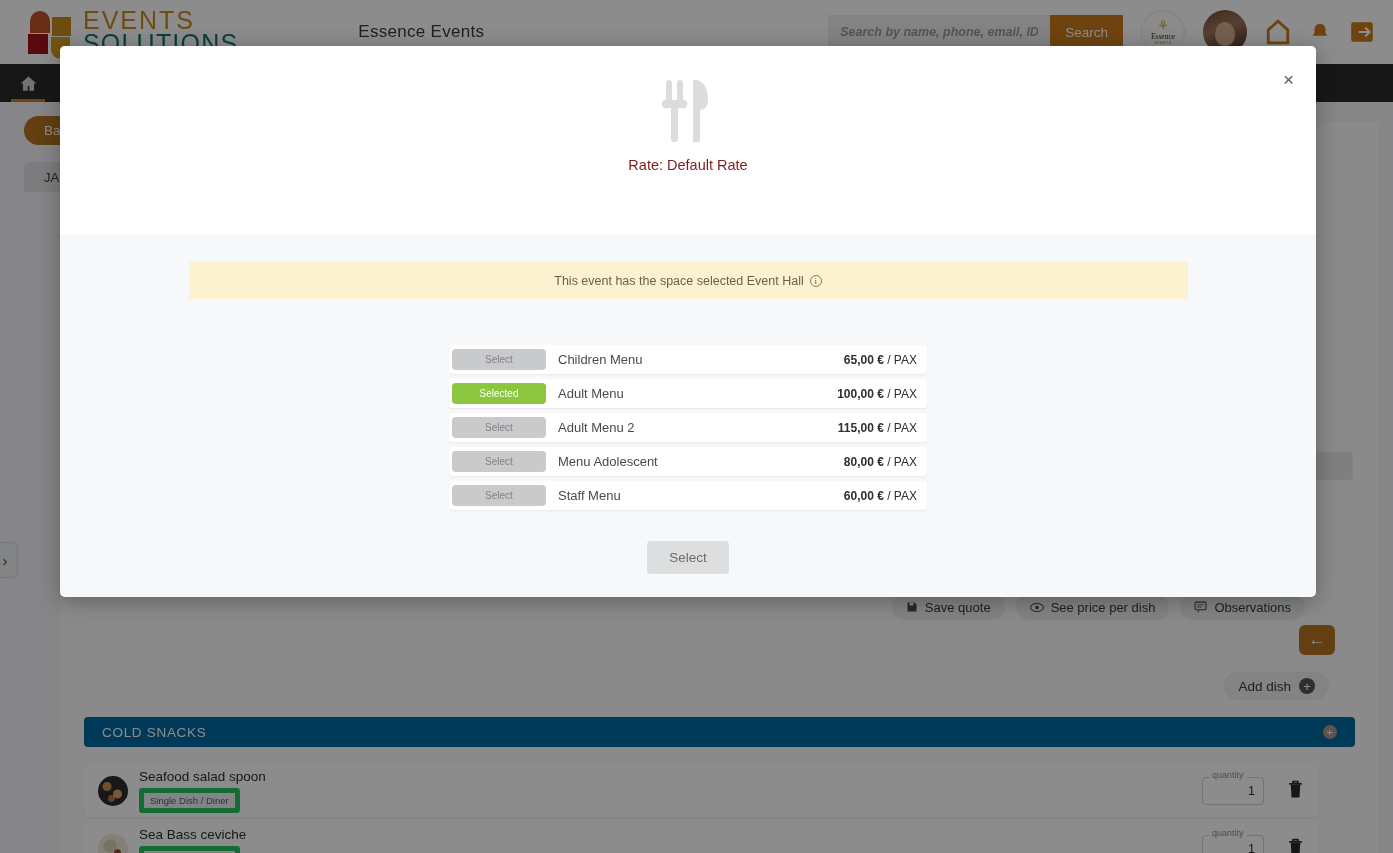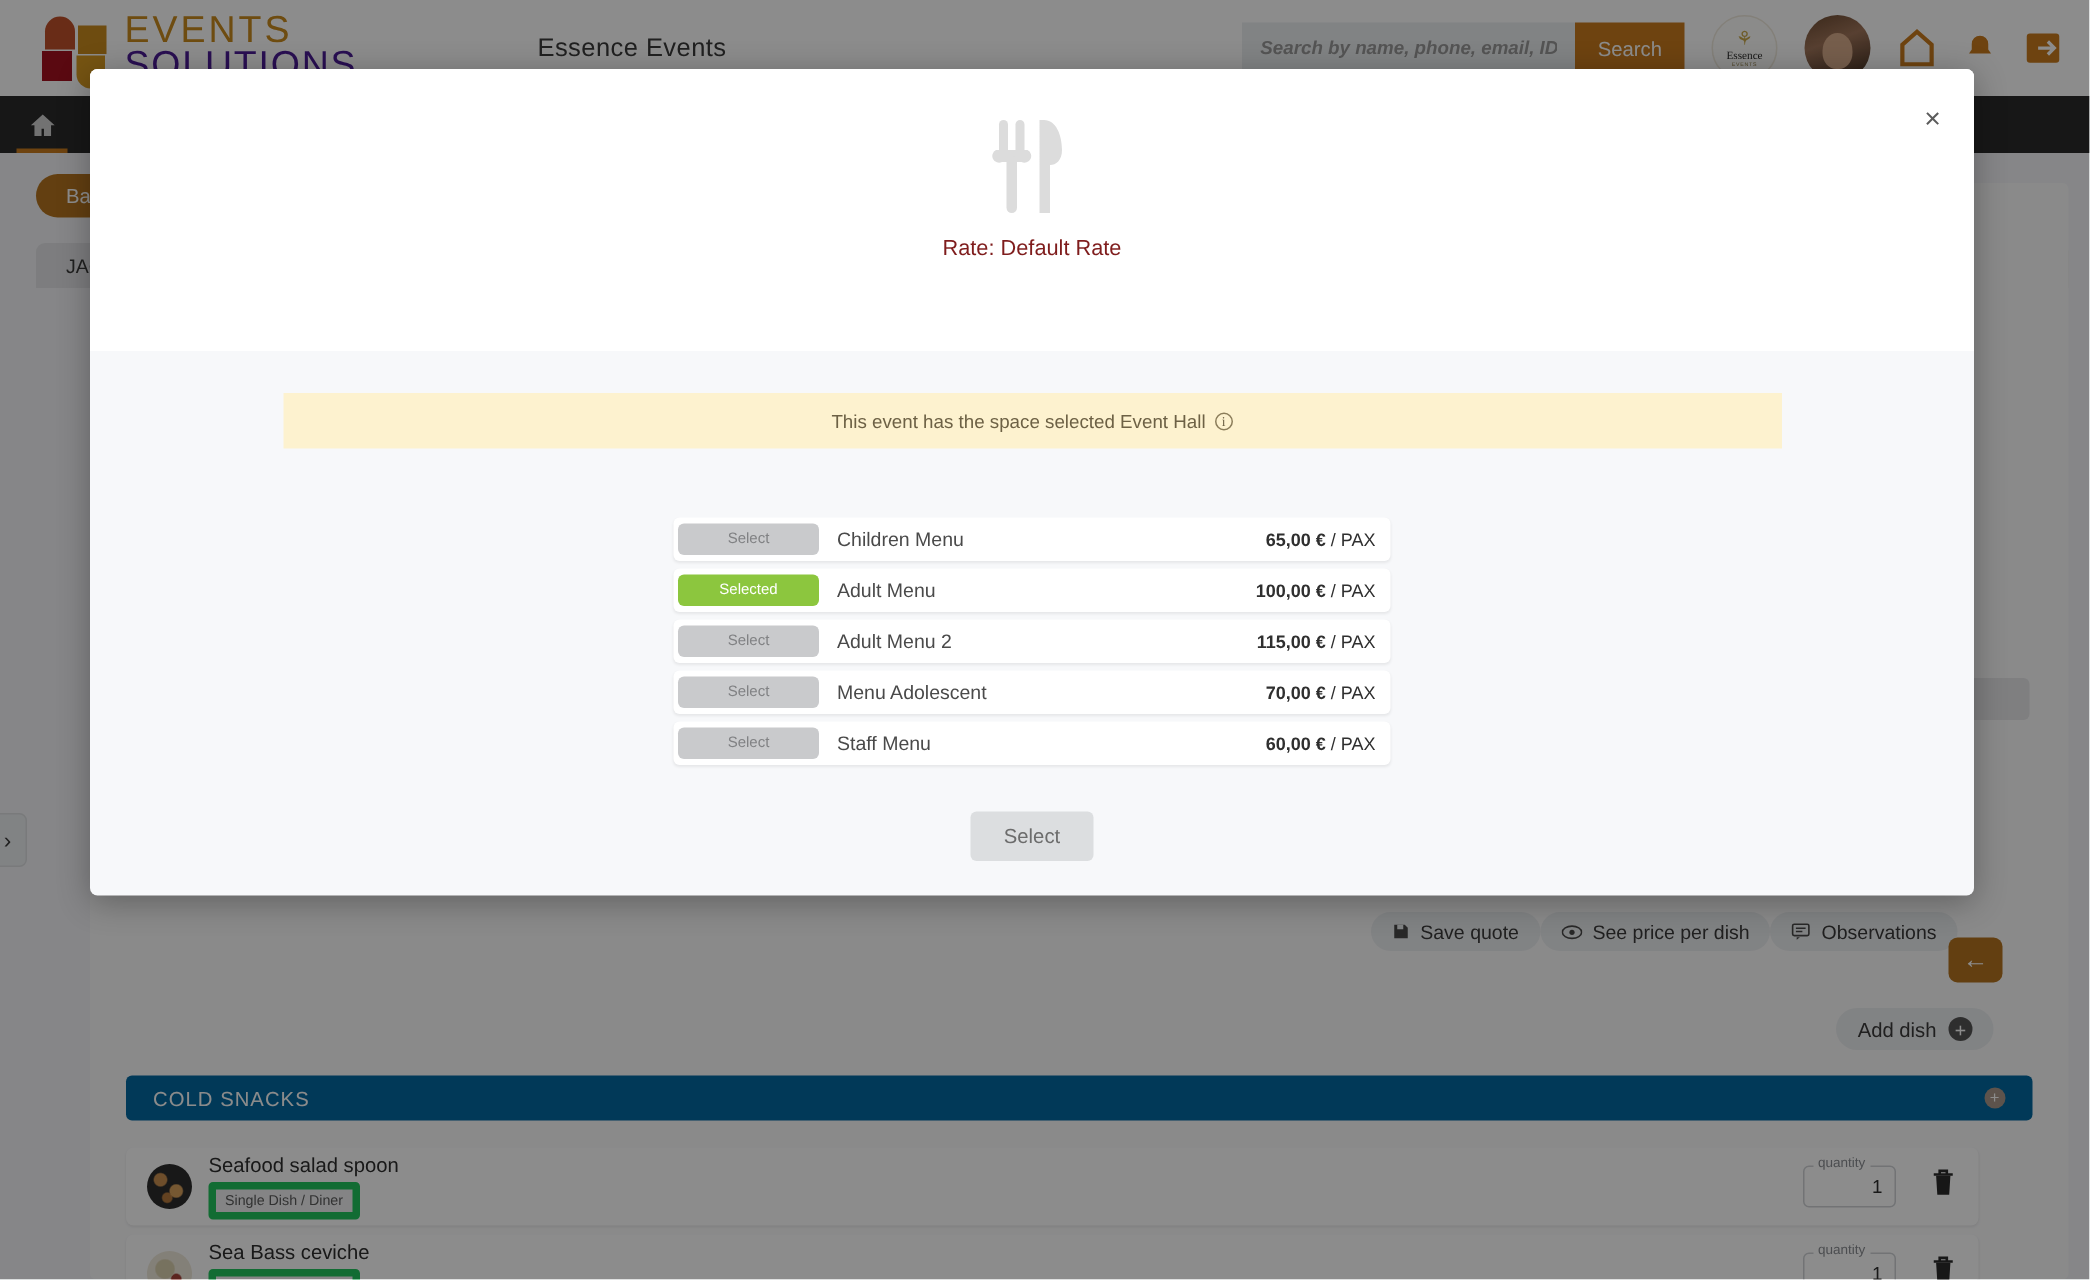--- a/index.html
+++ b/index.html
@@ -22,21 +22,21 @@
   .logo-mark { position: relative; width: 46px; height: 44px; margin-right: 9px; }
   .logo-mark i { position: absolute; display: block; }
   .lm1 { width: 20px; height: 22px; left: 2px; top: 1px; background: #c0512a;
          border-top-left-radius: 20px; border-top-right-radius: 20px; }
   .lm2 { width: 19px; height: 19px; left: 24px; top: 7px; background: #c98a1e; }
   .lm3 { width: 20px; height: 20px; left: 0px; top: 24px; background: #a41220; }
   .lm4 { width: 19px; height: 22px; left: 23px; top: 27px; background: #d79a22;
          border-bottom-left-radius: 18px; border-bottom-right-radius: 18px; }
   .logo-text { line-height: 0.92; }
   .logo-text .l1 { font-size: 25px; letter-spacing: 2px; color: #c98a1e; font-weight: 400; display:block;}
-  .logo-text .l2 { font-size: 25px; letter-spacing: 1.2px; color: #4c1d95; font-weight: 400; display:block;}
+  .logo-text .l2 { font-size: 25px; letter-spacing: 1.2px; color: #0f766e; font-weight: 400; display:block;}
 
   .app-title {
     margin-left: 120px; font-size: 17px; color: #3b3b3b; letter-spacing: .3px;
   }
 
   .topbar-right {
     margin-left: auto; display: flex; align-items: center; gap: 18px; margin-right: 18px;
   }
   .search-group { display: flex; height: 34px; }
   .search-input {
@@ -107,21 +107,21 @@
   .panel-card {
     position: absolute; left: 60px; right: 14px; top: 20px; bottom: 0;
     background: #fbfbfc; border-radius: 4px;
   }
   .right-stub {
     position: absolute; right: 26px; top: 330px; width: 130px; height: 28px;
     background: #e7e8ea; border-radius: 4px;
   }
 
   .action-bar {
-    position: absolute; right: 74px; top: 486px; display: flex; gap: 0; align-items: center;
+    position: absolute; right: 74px; top: 472px; display: flex; gap: 11px; align-items: center;
   }
   .act-chip {
     height: 26px; padding: 0 14px; background: #eceef0; border-radius: 14px;
     display: flex; align-items: center; gap: 7px; font-size: 13px; color: #3b3b3b;
     cursor: pointer; white-space: nowrap;
   }
   .add-dish {
     position: absolute; right: 50px; top: 550px; height: 28px; padding: 0 14px;
     background: #eceef0; border-radius: 14px; display: flex; align-items: center;
     gap: 8px; font-size: 13.5px; color: #3b3b3b; cursor: pointer;
@@ -434,21 +434,21 @@
           <button class="menu-btn unsel">Select</button>
           <span class="menu-name">Adult Menu 2</span>
           <span class="menu-price">
             <b>115,00 €</b> <span>/ PAX</span>
           </span>
         </div>
         <div class="menu-row">
           <button class="menu-btn unsel">Select</button>
           <span class="menu-name">Menu Adolescent</span>
           <span class="menu-price">
-            <b>70,00 €</b> <span>/ PAX</span>
+            <b>80,00 €</b> <span>/ PAX</span>
           </span>
         </div>
         <div class="menu-row">
           <button class="menu-btn unsel">Select</button>
           <span class="menu-name">Staff Menu</span>
           <span class="menu-price">
             <b>60,00 €</b> <span>/ PAX</span>
           </span>
         </div>
       </div>

